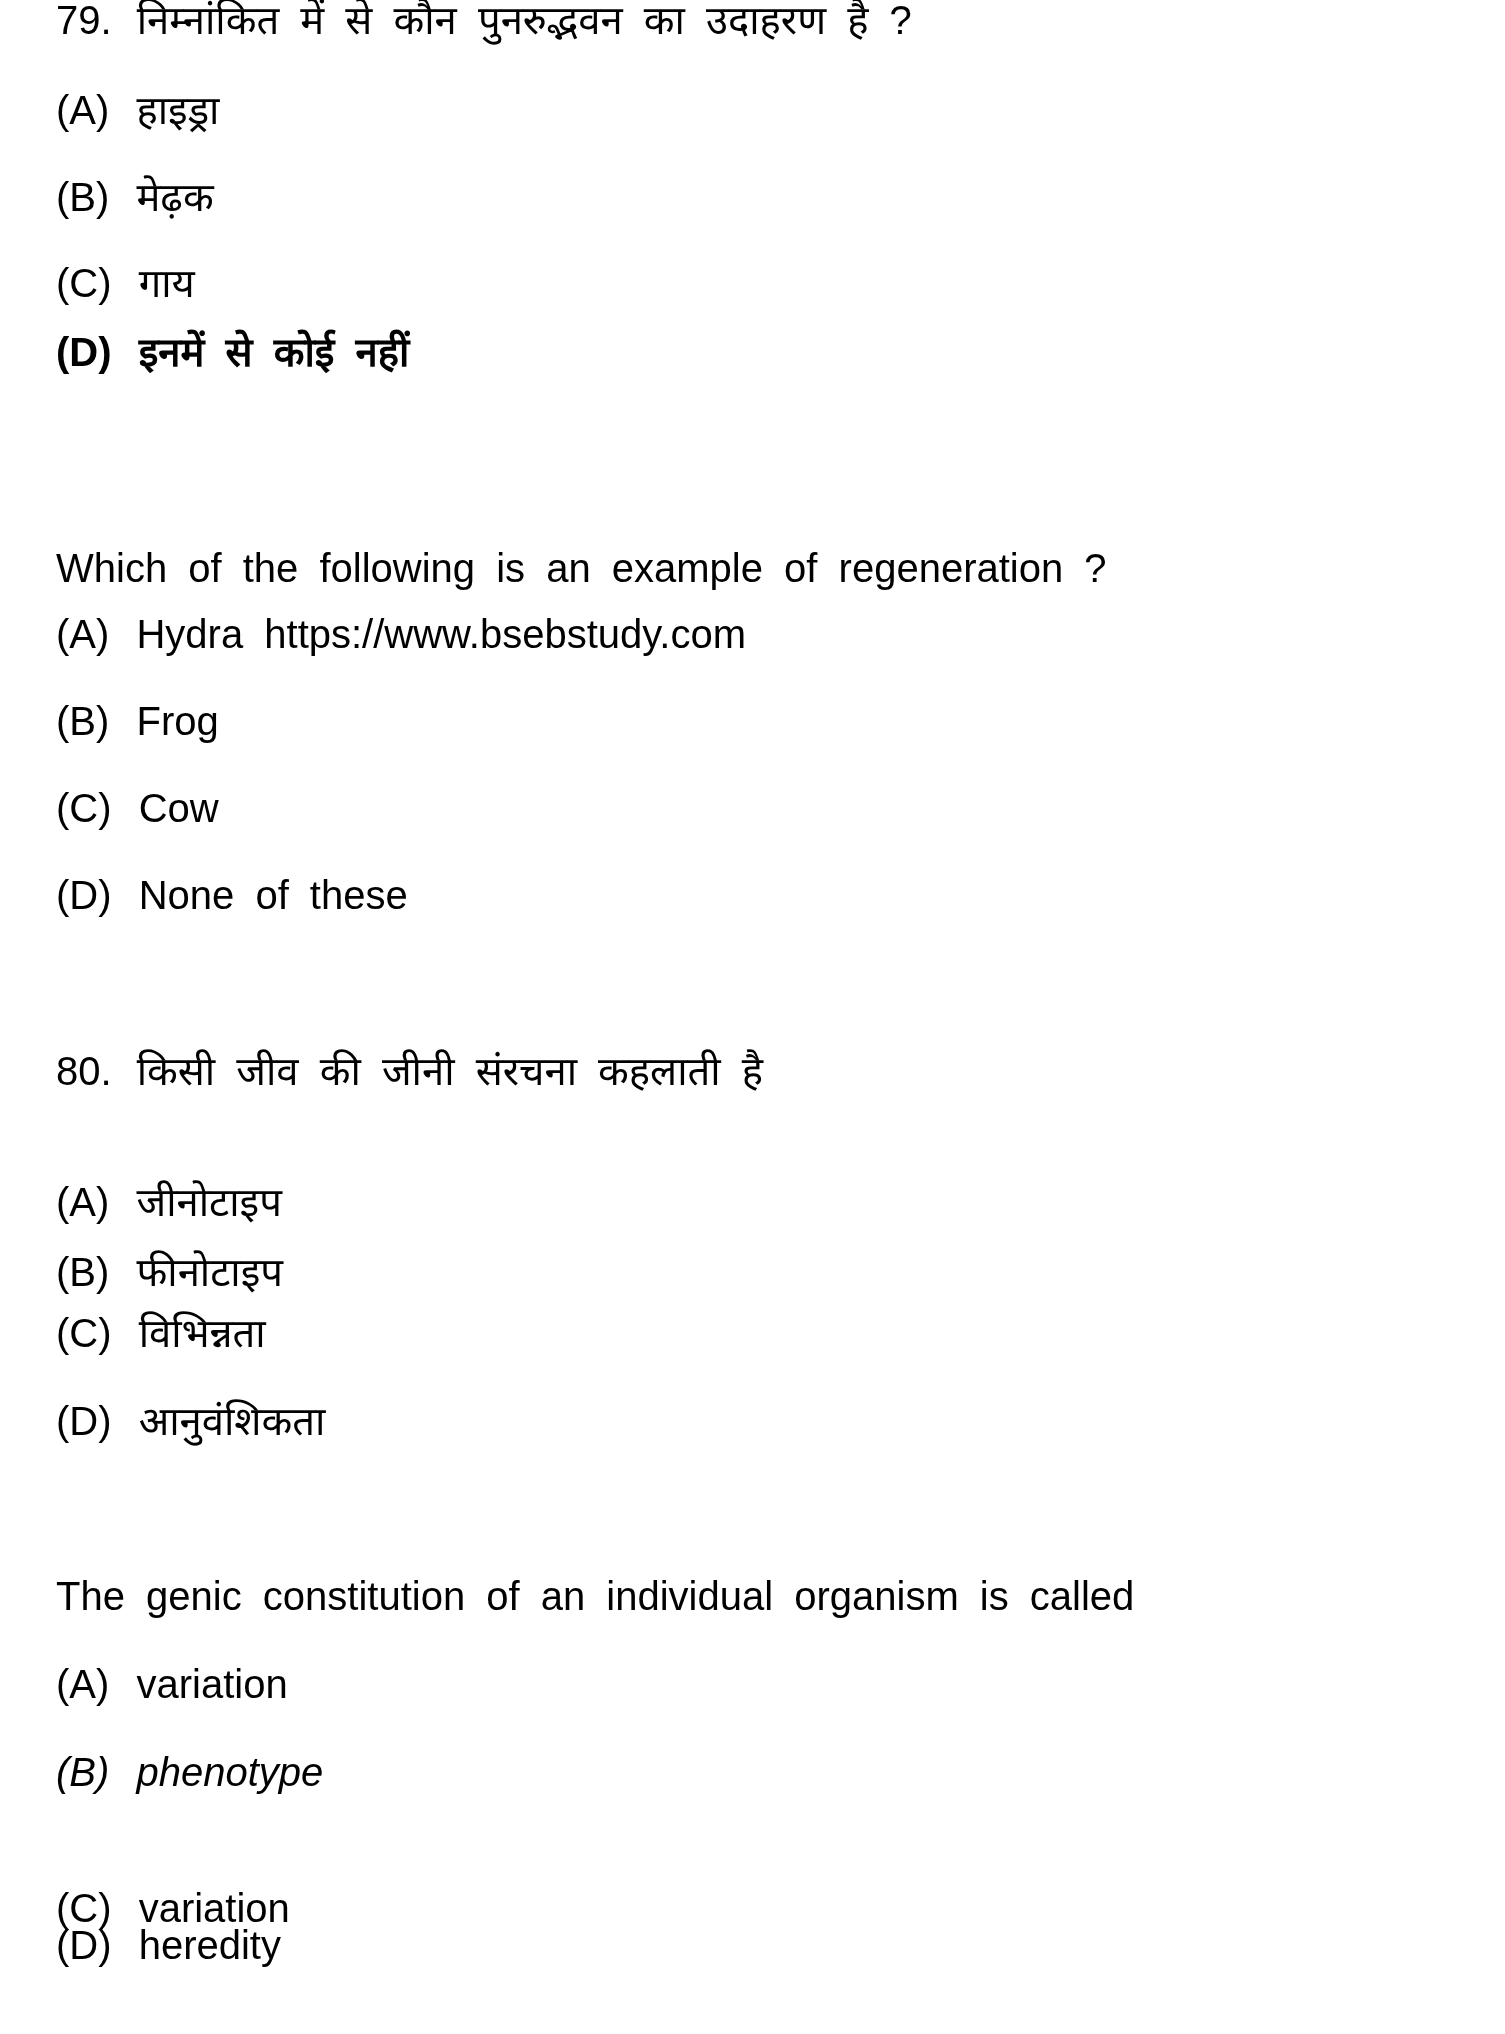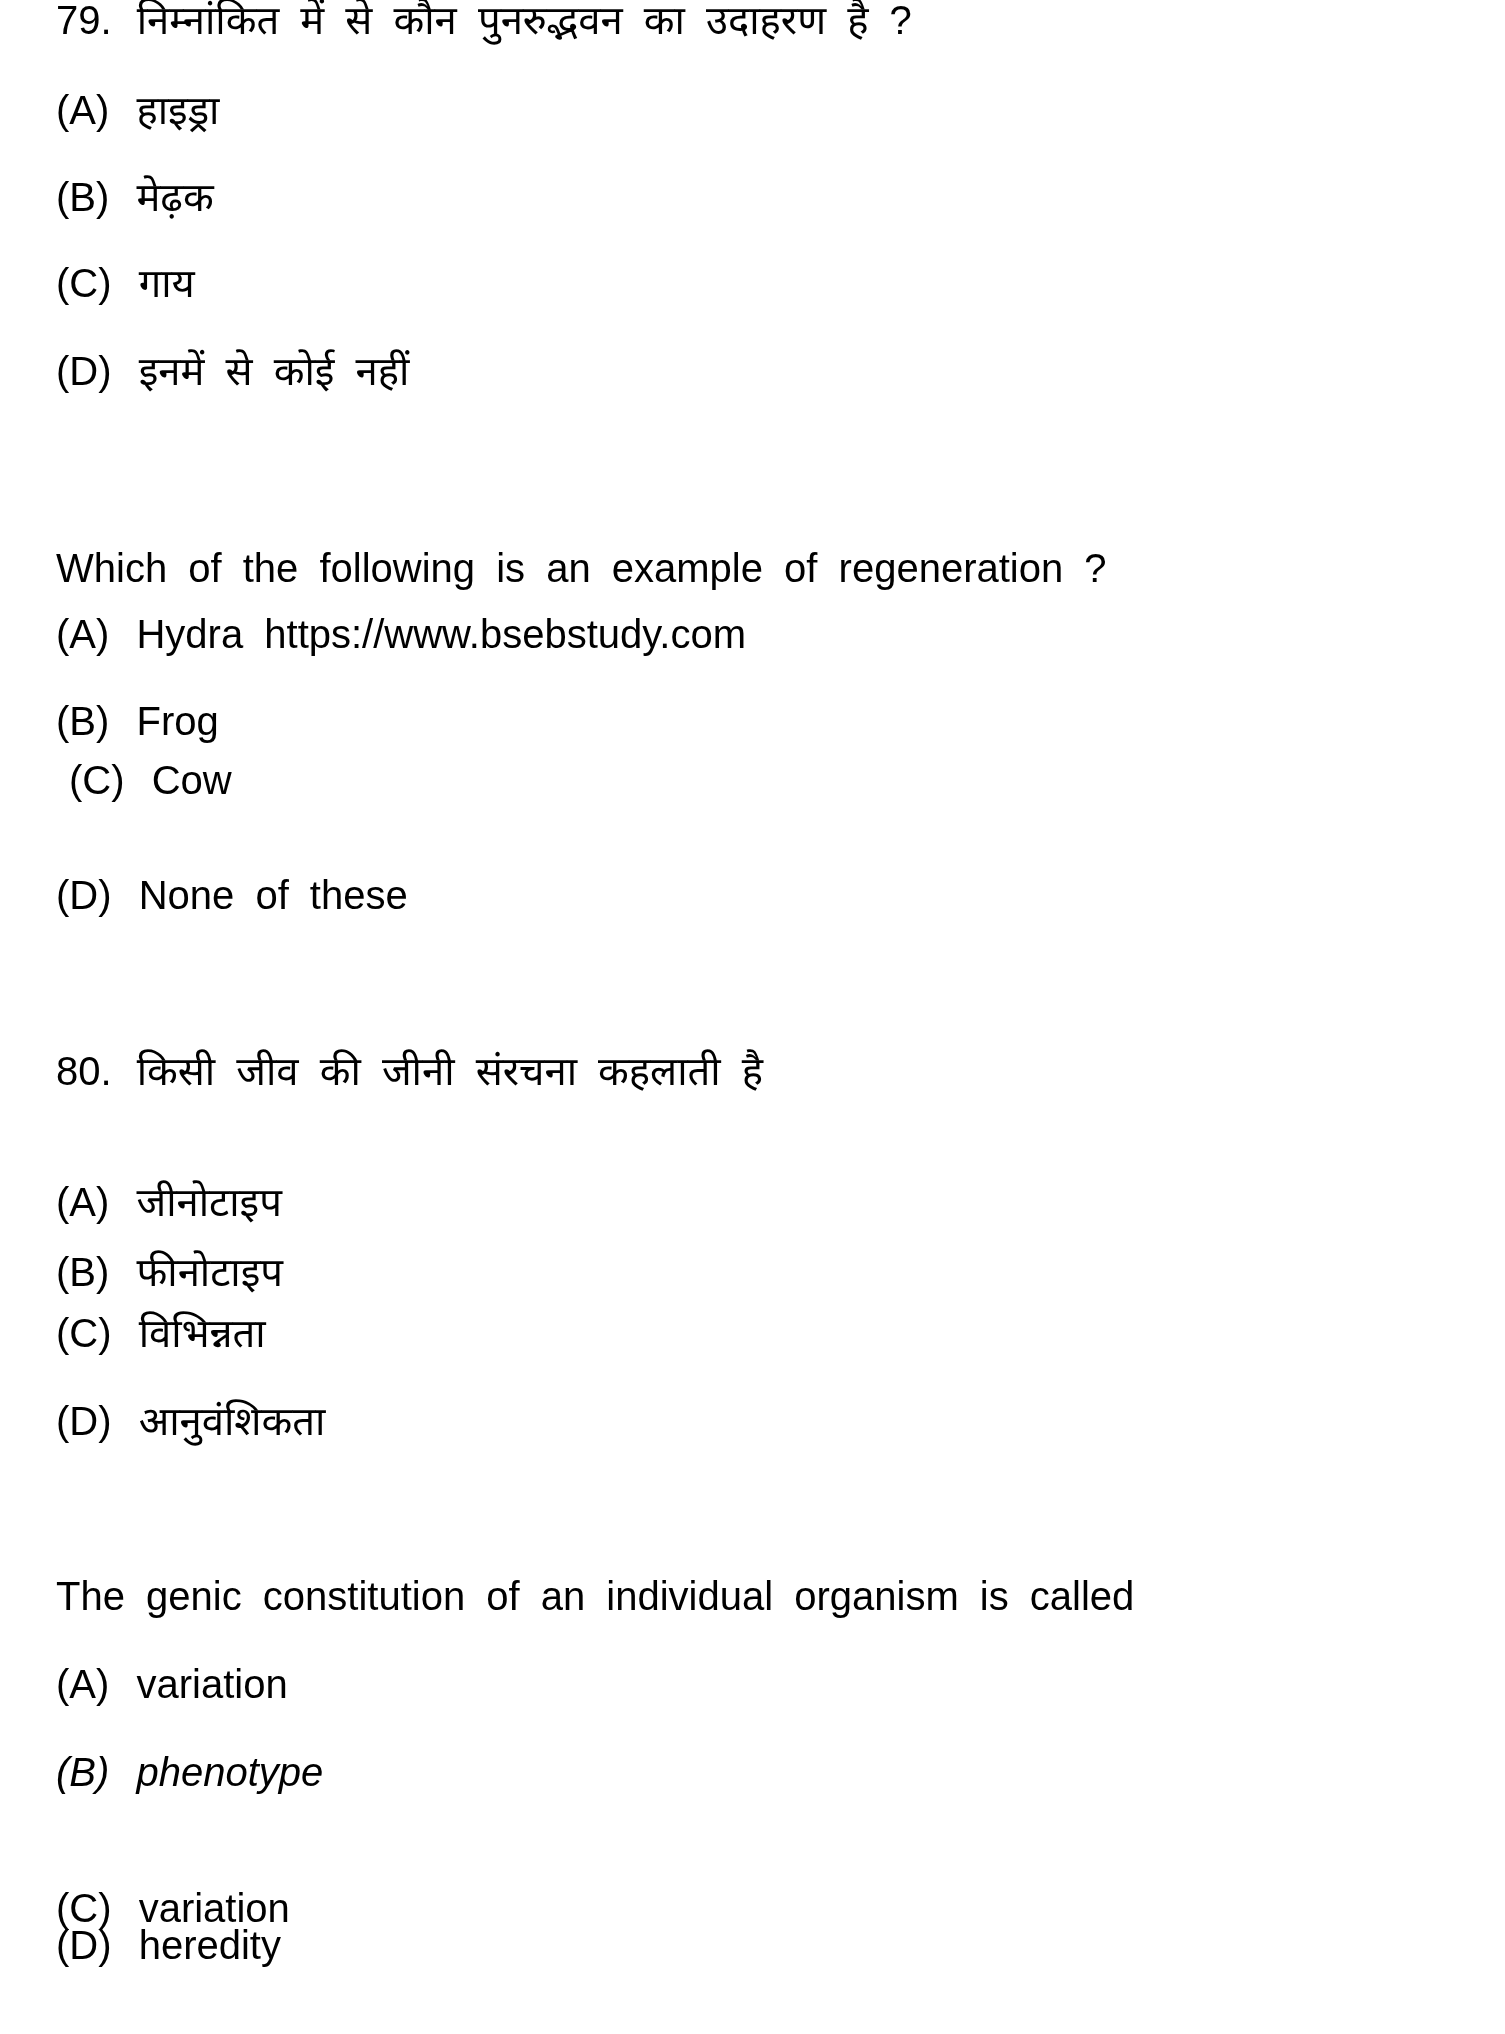--- a/index.html
+++ b/index.html
@@ -30,37 +30,37 @@
   <span>हाइड्रा</span>
 </div>
 <div class="line" style="top:173px;">
   <span class="opt-label">(B)</span>
   <span>मेढ़क</span>
 </div>
 <div class="line" style="top:259px;">
   <span class="opt-label">(C)</span>
   <span>गाय</span>
 </div>
-<div class="line" style="top:347px;">
+<div class="line" style="top:328px;font-weight:bold;">
   <span class="opt-label">(D)</span>
   <span>इनमें से कोई नहीं</span>
 </div>
 
 <div class="line" style="top:544px;">
   <span>Which of the following is an example of regeneration ?</span>
 </div>
 <div class="line" style="top:610px;">
   <span class="opt-label">(A)</span>
   <span>Hydra https://www.bsebstudy.com</span>
 </div>
 <div class="line" style="top:697px;">
   <span class="opt-label">(B)</span>
   <span>Frog</span>
 </div>
-<div class="line" style="top:756px;margin-left:13px;">
+<div class="line" style="top:784px;">
   <span class="opt-label">(C)</span>
   <span>Cow</span>
 </div>
 <div class="line" style="top:871px;">
   <span class="opt-label">(D)</span>
   <span>None of these</span>
 </div>
 
 <div class="line" style="top:1047px;">
   <span class="q-num">80.</span>

